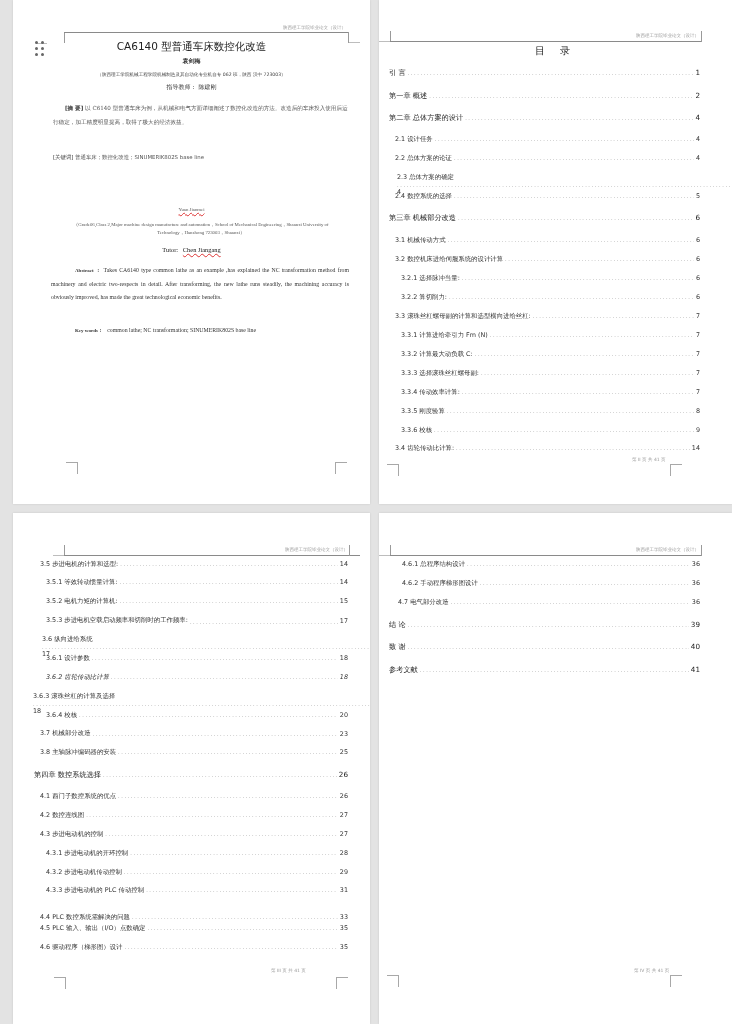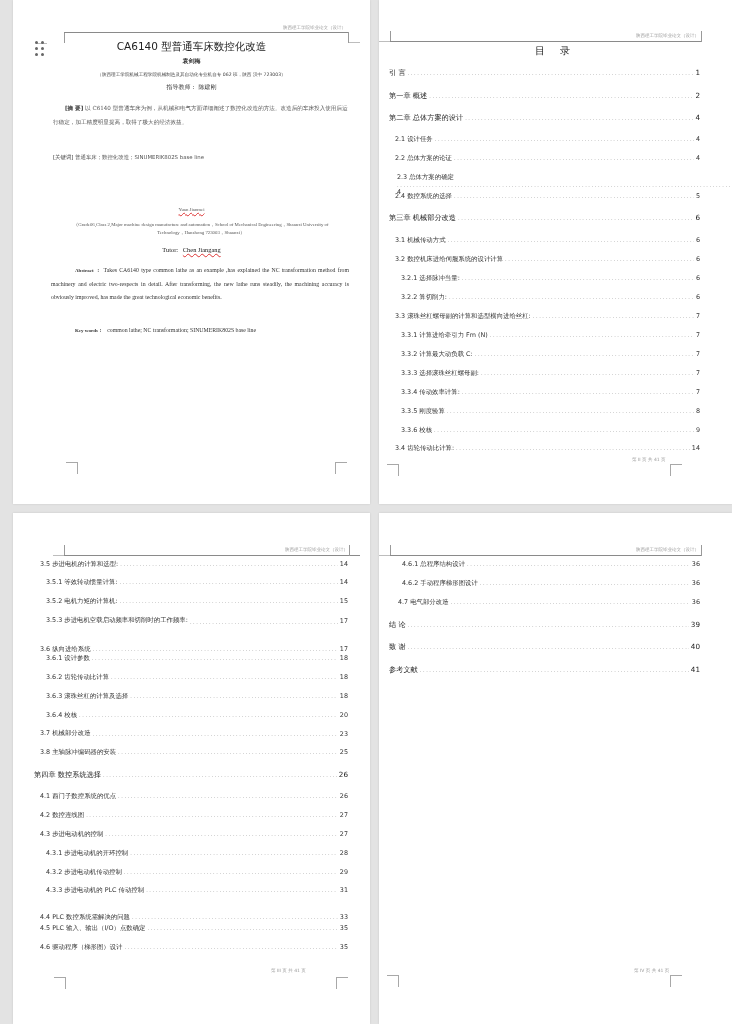--- a/index.html
+++ b/index.html
@@ -238,36 +238,36 @@
       <div class="toc-row l2" style="top: 84px; left: 33px; right: 22px;">
         <span class="lab">3.5.2 电机力矩的计算机:</span>
         <span class="dots"></span>
         <span class="pg">15</span>
       </div>
       <div class="toc-row l2" style="top: 103px; left: 33px; right: 22px; align-items: flex-end;">
         <span class="lab">3.5.3  步进电机空载启动频率和切削时的工作频率:</span>
         <span class="dots"></span>
         <span class="pg">17</span>
       </div>
-      <div class="toc-row l1" style="top: 132px; left: 27px; right: 22px;">
+      <div class="toc-row l1" style="top: 122px; left: 27px; right: 22px; flex-direction: column;">
         <span class="lab">3.6 纵向进给系统</span>
         <span class="dots"></span>
         <span class="pg">17</span>
       </div>
       <div class="toc-row l2" style="top: 141px; left: 33px; right: 22px;">
         <span class="lab">3.6.1  设计参数</span>
         <span class="dots"></span>
         <span class="pg">18</span>
       </div>
-      <div class="toc-row l2" style="top: 160px; left: 33px; right: 22px;">
+      <div class="toc-row l2" style="top: 160px; left: 33px; right: 22px; font-style: italic;">
         <span class="lab">3.6.2  齿轮传动比计算</span>
         <span class="dots"></span>
         <span class="pg">18</span>
       </div>
-      <div class="toc-row l2" style="top: 179px; left: 33px; right: 22px;">
+      <div class="toc-row l2" style="top: 179px; left: 18px; right: 22px; flex-direction: column;">
         <span class="lab">3.6.3  滚珠丝杠的计算及选择</span>
         <span class="dots"></span>
         <span class="pg">18</span>
       </div>
       <div class="toc-row l2" style="top: 198px; left: 33px; right: 22px;">
         <span class="lab">3.6.4  校核</span>
         <span class="dots"></span>
         <span class="pg">20</span>
       </div>
       <div class="toc-row l1" style="top: 216px; left: 27px; right: 22px; align-items: center;">

